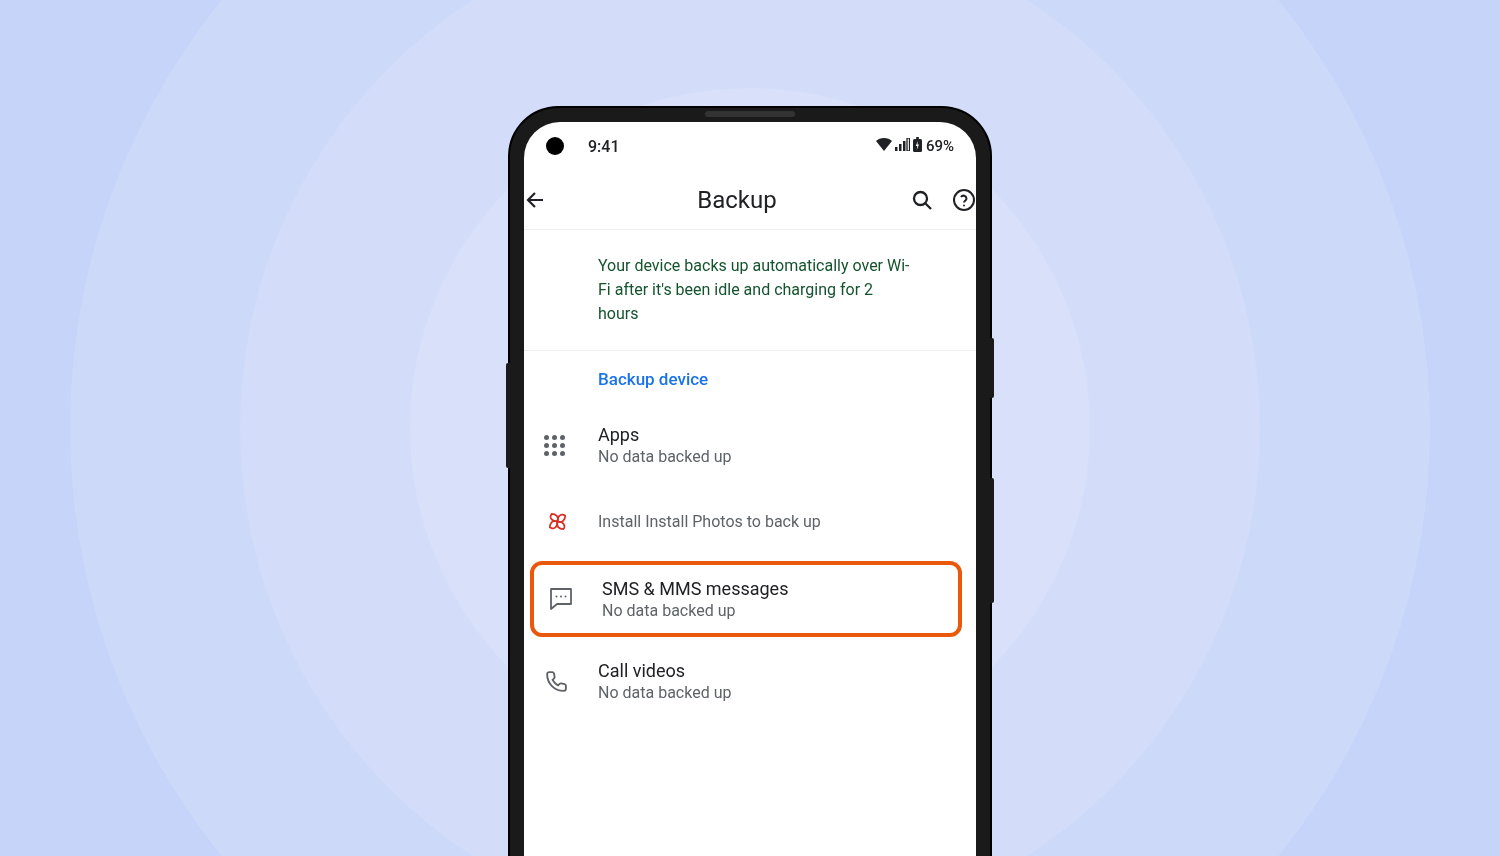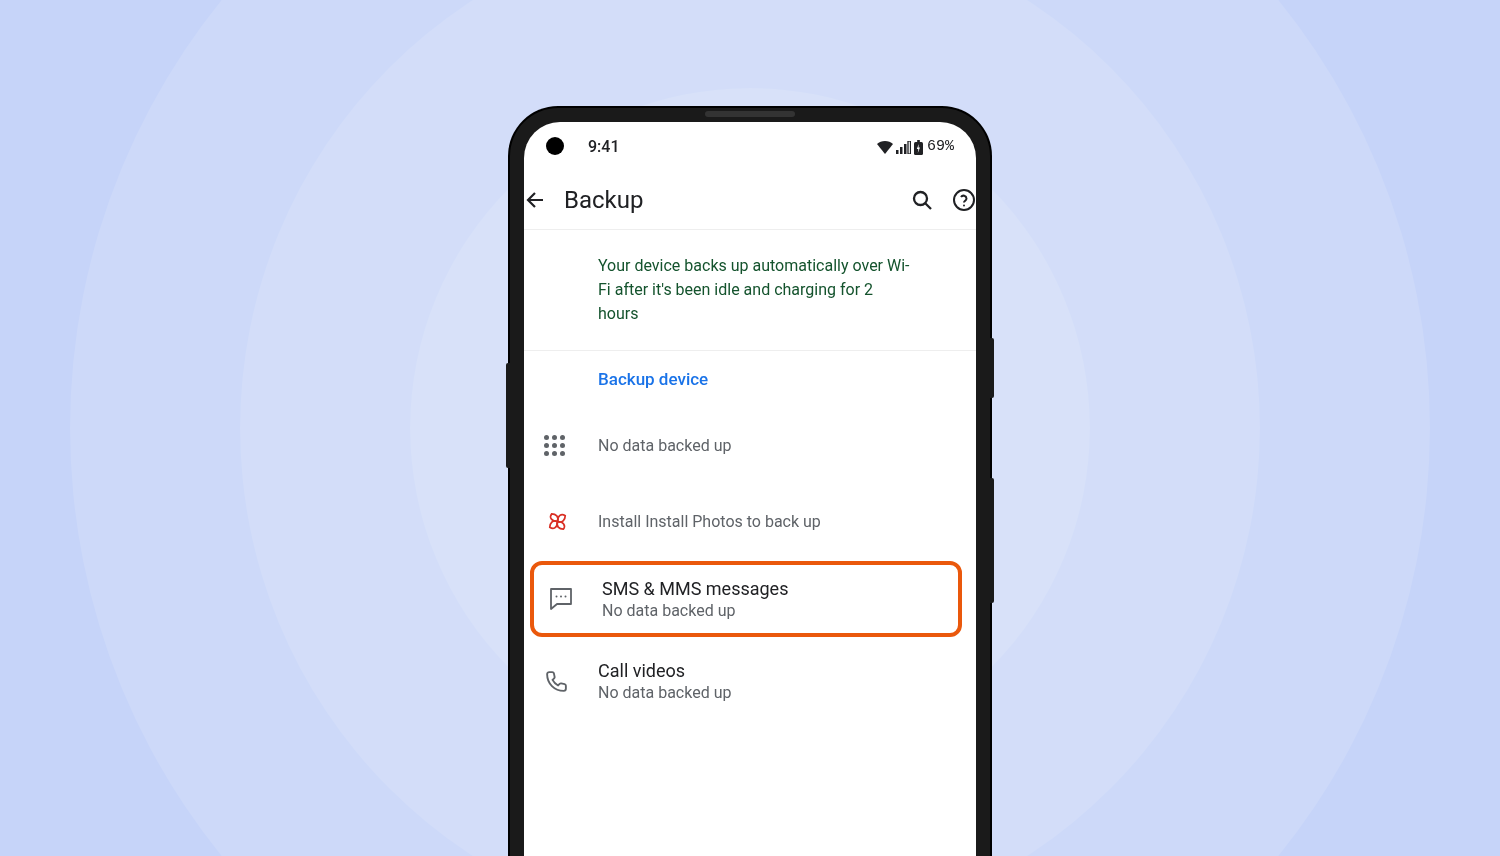--- a/index.html
+++ b/index.html
@@ -124,40 +124,40 @@
     }
     
     .status-time {
       font-size: 16px;
       font-weight: 500;
       color: #202124;
     }
     
     .status-right {
       display: flex;
-      align-items: flex-end;
+      align-items: flex-start;
       gap: 4px;
       font-size: 15px;
       font-weight: 500;
       color: #202124;
-      font-family: Liberation Mono, monospace;
     }
     
     .status-icons {
       display: flex;
       align-items: center;
       gap: 3px;
     }
     
     .app-bar {
       display: flex;
       align-items: center;
       padding: 12px 0;
       height: 60px;
       border-bottom: 1px solid #eeeeee;
+      text-align: center;
     }
     
     .back-button {
       width: 40px;
       display: flex;
       align-items: center;
       justify-content: flex-start;
     }
     
     .app-title {
@@ -334,20 +334,21 @@
             <div class="apps-icon-dot"></div>
           <div class="apps-icon-dot"></div>
             <div class="apps-icon-dot"></div>
             <div class="apps-icon-dot"></div>
           <div class="apps-icon-dot"></div>
             <div class="apps-icon-dot"></div>
             <div class="apps-icon-dot"></div>
         </div>
       </div>
       <div class="list-content">
+        <div class="list-title">Apps</div>
         <div class="list-subtitle">No data backed up</div>
       </div>
     </div>
 
     <div class="list-item">
       <div class="list-icon">
         <svg width="27" height="27" viewBox="0 0 28 28">
           <path d="M14 14 C14 8 18 5 22 8 C22 12 19 16 14 14 Z" fill="none" stroke="#d93025" stroke-width="1.8"></path>
           <path d="M14 14 C20 14 23 18 20 22 C16 22 12 19 14 14 Z" fill="none" stroke="#d93025" stroke-width="1.8"></path>
           <path d="M14 14 C14 20 10 23 6 20 C6 16 9 12 14 14 Z" fill="none" stroke="#d93025" stroke-width="1.8"></path>

